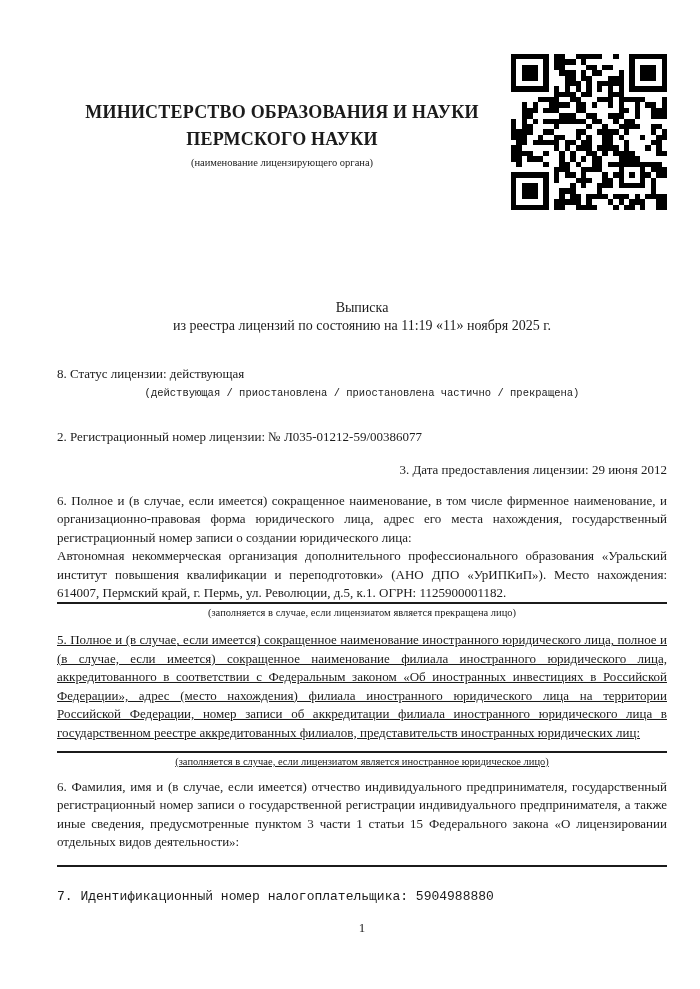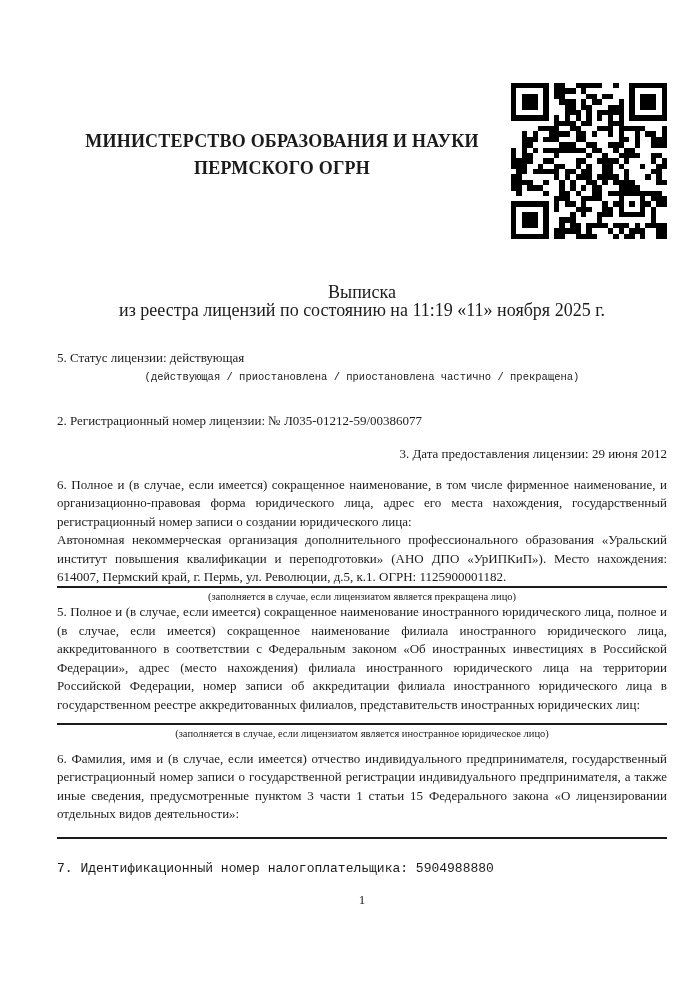--- a/index.html
+++ b/index.html
@@ -8,21 +8,21 @@
     height: 989px;
     background: #ffffff;
     color: #1b1b1b;
     font-family: "Liberation Serif", serif;
     overflow: hidden;
   }
   .page {
     box-sizing: content-box;
     width: 610px;
     margin-left: 57px;
-    padding-top: 83px;
+    padding-top: 54px;
   }
   .header-row {
     display: flex;
     align-items: flex-start;
   }
   .ministry {
     width: 450px;
     text-align: center;
     padding-top: 45px;
   }
@@ -38,39 +38,39 @@
     text-align: center;
   }
   .ministry .caption { margin-top: 3px; }
   .qr {
     width: 156px;
     height: 156px;
     margin-left: 4px;
   }
   .qr svg { display: block; }
   .doc-title {
-    margin-top: 44px;
+    margin-top: 89px;
     text-align: center;
-    font-size: 18px;
+    font-size: 14px;
     line-height: 18.4px;
   }
   .field {
     font-size: 13px;
     line-height: 18.4px;
   }
   .justify {
     text-align: justify;
     text-justify: inter-word;
   }
   #f1 { margin-top: 29px; }
   #c1 { margin-top: 4px; font-family: Liberation Mono, monospace; }
   #f2 { margin-top: 28px; }
   #f3 { margin-top: 14px; text-align: right; }
   #b4 { margin-top: 13px; }
-  #b5 { margin-top: 0; }
+  #b5 { margin-top: 12px; text-decoration: underline; }
   #b6 { margin-top: 10px; }
   #f7 { margin-top: 21px; font-family: Liberation Mono, monospace; }
   .rule {
     height: 2px;
     background: #1b1b1b;
   }
   #b4 .rule { margin-top: 0px; }
   #b5 .rule { margin-top: 9px; }
   #b6 .rule { margin-top: 13px; }
   .block .caption { margin-top: 2px; }
@@ -83,22 +83,23 @@
 </style>
 </head>
 <body>
 
 <div class="page">
 
   <div class="header-row">
     <div class="ministry">
       <div class="ministry-name">
         <div>МИНИСТЕРСТВО ОБРАЗОВАНИЯ И НАУКИ</div>
-        <div>ПЕРМСКОГО ОГРН</div>
+        <div>ПЕРМСКОГО НАУКИ</div>
       </div>
+      <div class="caption">(наименование лицензирующего органа)</div>
     </div>
     <div class="qr" id="qr">
         <svg width="156" height="156" viewBox="0 0 29 29" shape-rendering="crispEdges" fill="#000">
           <rect x="0" y="0" width="1" height="1"></rect>
           <rect x="1" y="0" width="1" height="1"></rect>
           <rect x="2" y="0" width="1" height="1"></rect>
           <rect x="3" y="0" width="1" height="1"></rect>
           <rect x="4" y="0" width="1" height="1"></rect>
           <rect x="5" y="0" width="1" height="1"></rect>
           <rect x="6" y="0" width="1" height="1"></rect>
@@ -535,21 +536,21 @@
           <rect x="28" y="28" width="1" height="1"></rect>
         </svg>
       </div>
   </div>
 
   <div class="doc-title">
     <div>Выписка</div>
     <div>из реестра лицензий по состоянию на 11:19 «11» ноября 2025 г.</div>
   </div>
 
-  <div class="field" id="f1">5. Статус лицензии: действующая</div>
+  <div class="field" id="f1">8. Статус лицензии: действующая</div>
   <div class="caption" id="c1">(действующая / приостановлена / приостановлена частично / прекращена)</div>
 
   <div class="field" id="f2">2. Регистрационный номер лицензии: № Л035-01212-59/00386077</div>
 
   <div class="field" id="f3">3. Дата предоставления лицензии: 29 июня 2012</div>
 
   <div class="block" id="b4">
     <div class="field justify">6. Полное и (в случае, если имеется) сокращенное наименование, в том числе фирменное наименование, и организационно-правовая форма юридического лица, адрес его места нахождения, государственный регистрационный номер записи о создании юридического лица:</div>
     <div class="field justify">Автономная некоммерческая организация дополнительного профессионального образования «Уральский институт повышения квалификации и переподготовки» (АНО ДПО «УрИПКиП»). Место нахождения: 614007, Пермский край, г. Пермь, ул. Революции, д.5, к.1. ОГРН: 1125900001182.</div>
     <div class="rule"></div>

